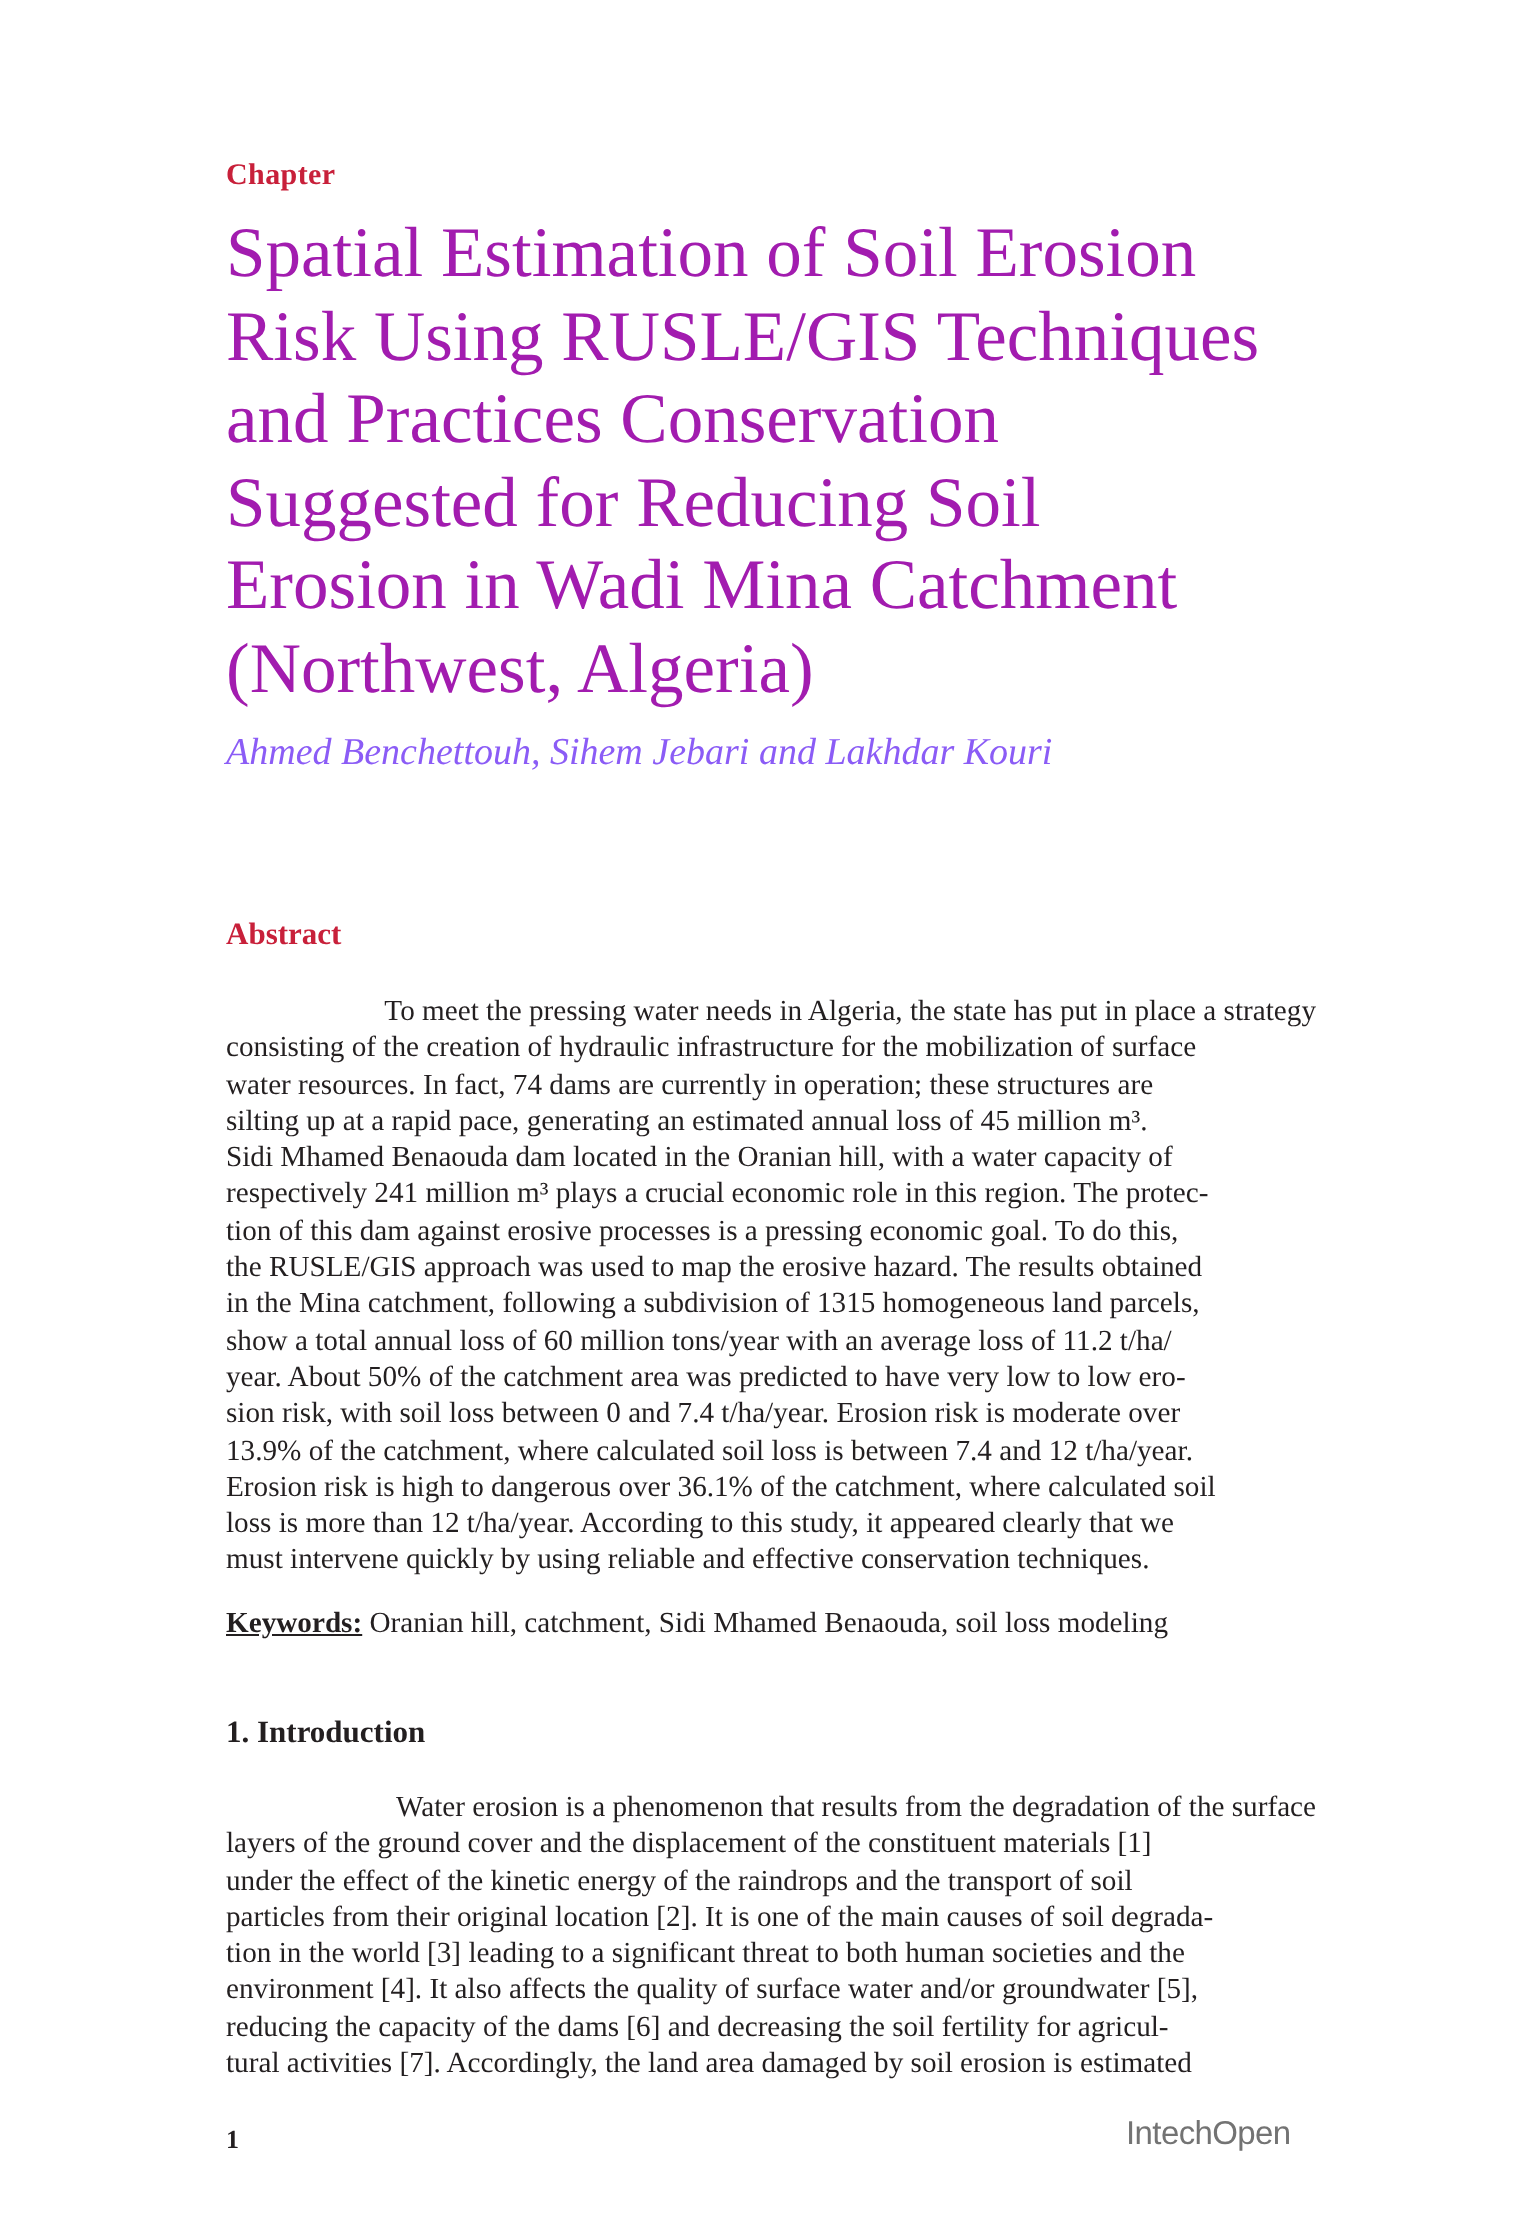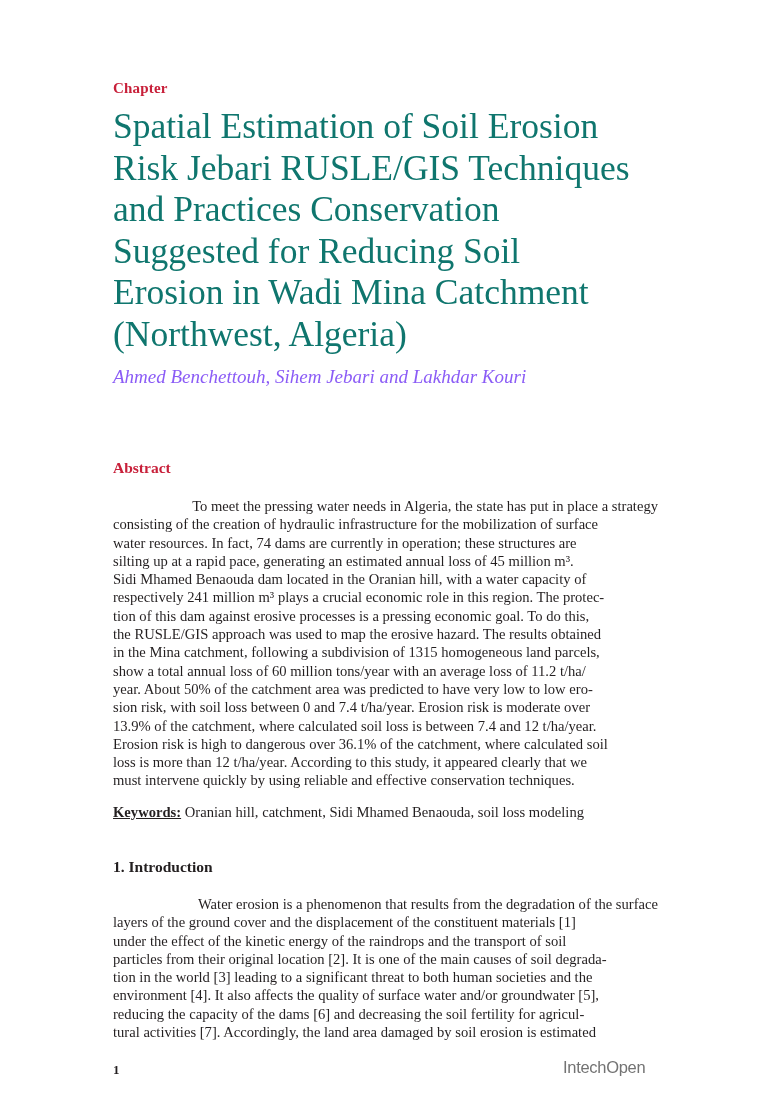--- a/index.html
+++ b/index.html
@@ -1,19 +1,19 @@
 <!DOCTYPE html>
 <html><head>
 <meta charset="utf-8">
 <style>
   html, body { margin:0; padding:0; background:#ffffff; }
   body { width:768px; height:1110px; position:relative; overflow:hidden; color:#231f20; font-family:"Liberation Serif","DejaVu Serif",serif; }
   .page { position:absolute; left:113px; top:0; width:545px; }
   .chapter-label { position:absolute; top:80px; left:0; color:#c8203a; font-weight:bold; font-size:15px; letter-spacing:0.2px; }
-  .title { position:absolute; top:106px; left:0; width:560px; font-size:35.5px; line-height:41.5px; font-weight:normal; margin:0; color:#0f766e; }
+  .title { position:absolute; top:106px; left:0; width:560px; font-size:35.5px; line-height:41.5px; font-weight:normal; margin:0; color:#a21caf; }
   .authors { position:absolute; top:366px; left:0; font-style:italic; font-size:19px; color:#8b5cf6; }
   .section-red { position:absolute; left:0; color:#c8203a; font-weight:bold; font-size:15.5px;text-align:center; }
   .abstract-head { top:459px; }
   .para { position:absolute; left:0; width:545px; font-size:14.6px; line-height:18.3px; text-align:left; }
   .para .line { display:block; white-space:nowrap; }
   .indent { padding-left:20px;text-align:right; }
   .abstract-body { top:497px; }
   .keywords { position:absolute; left:0; top:804px; font-size:14.6px; white-space:nowrap; }
   .keywords b { font-weight:bold;text-decoration:underline; }
   .intro-head { position:absolute; left:0; top:858px; font-weight:bold; font-size:15.5px; }
@@ -22,21 +22,21 @@
   .publisher { position:absolute; left:450px; top:1058px; font-family:"Liberation Sans","DejaVu Sans",sans-serif; color:#737373; font-size:16.5px; font-weight:normal; letter-spacing:-0.3px; }
 </style>
 </head>
 <body>
 
 <div class="page">
   <div class="chapter-label">Chapter</div>
 
   <h1 class="title">
     <span class="line" style="display:block">Spatial Estimation of Soil Erosion</span>
-    <span class="line" style="display:block">Risk Jebari RUSLE/GIS Techniques</span>
+    <span class="line" style="display:block">Risk Using RUSLE/GIS Techniques</span>
     <span class="line" style="display:block">and Practices Conservation</span>
     <span class="line" style="display:block">Suggested for Reducing Soil</span>
     <span class="line" style="display:block">Erosion in Wadi Mina Catchment</span>
     <span class="line" style="display:block">(Northwest, Algeria)</span>
   </h1>
 
   <div class="authors">Ahmed Benchettouh, Sihem Jebari and Lakhdar Kouri</div>
 
   <div class="section-red abstract-head">Abstract</div>
 

